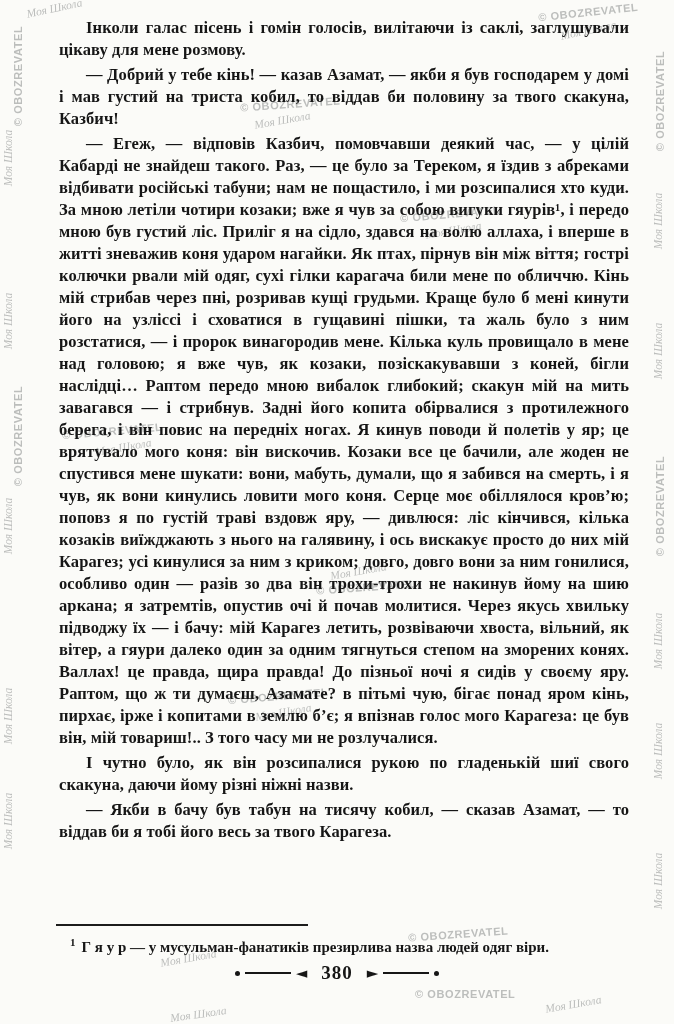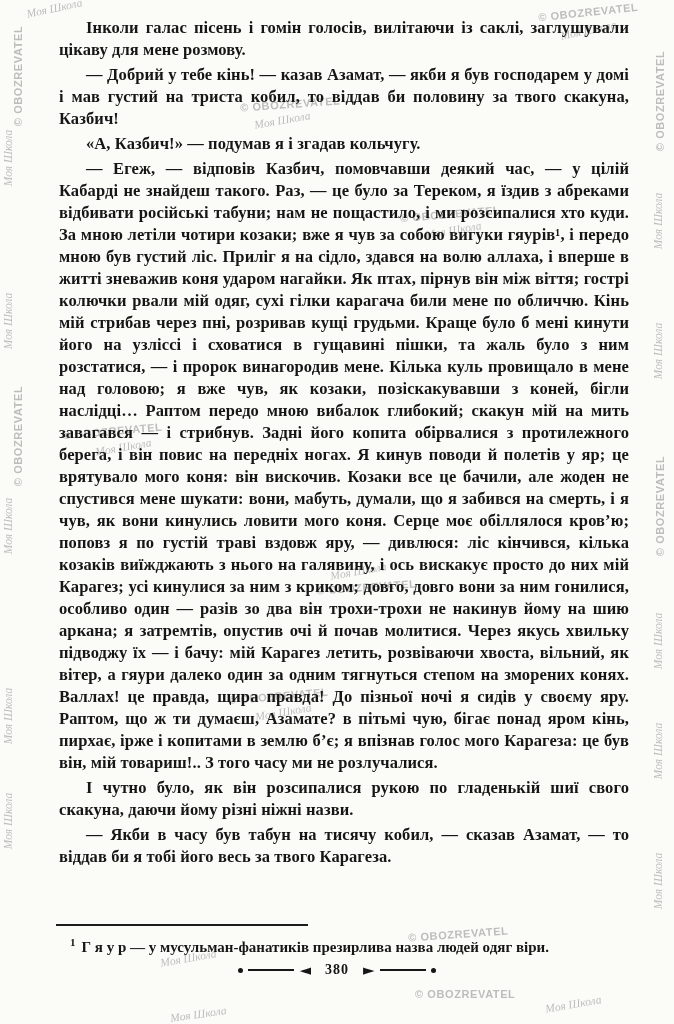--- a/index.html
+++ b/index.html
@@ -43,21 +43,21 @@
   }
   
   .page-number-row {
     position:absolute; left:0; top:962px; width:674px;
     display:flex; justify-content:center; align-items:center; gap:5px;
   }
   .orn-dot { width:5px; height:5px; background:#161616; border-radius:50%; }
   .orn-line { width:46px; height:2px; background:#161616; }
   .orn-arrow { font-size:15px; line-height:1; color:#161616; font-family:"DejaVu Sans", sans-serif; }
   .page-num {
-    font-size:14px; font-weight:700; letter-spacing:1px; padding:0 9px;
+    font-size:19px; font-weight:700; letter-spacing:1px; padding:0 9px;
     font-family:"Liberation Serif", serif;
   }
   
   .wm {
     position:absolute; white-space:nowrap; pointer-events:none;
     color:#a8aaa9; opacity:.75;
   }
   .wm-b {
     font-family:"Liberation Sans", sans-serif;
     font-size:11px; font-weight:700; letter-spacing:.6px;
@@ -112,24 +112,23 @@
     <span class="wm wm-b" style="left:408px; top:928px; transform:rotate(-4deg);">© OBOZREVATEL</span>
     <span class="wm wm-s" style="left:160px; top:952px; transform:rotate(-10deg);">Моя Школа</span>
     <span class="wm wm-b" style="left:415px; top:988px;">© OBOZREVATEL</span>
     <span class="wm wm-s" style="left:545px; top:998px; transform:rotate(-10deg);">Моя Школа</span>
     <span class="wm wm-s" style="left:170px; top:1008px; transform:rotate(-8deg);">Моя Школа</span>
   </div>
 
   <div class="body-text">
     <p class="para">Інколи галас пісень і гомін голосів, вилітаючи із саклі, заглушували цікаву для мене розмову.</p>
     <p class="para">— Добрий у тебе кінь! — казав Азамат, — якби я був господарем у домі і мав густий на триста кобил, то віддав би половину за твого скакуна, Казбич!</p>
-    <p class="para">«А, Казбич!» — подумав я і згадав кольчугу.</p>
     <p class="para">— Егеж, — відповів Казбич, помовчавши деякий час, — у цілій Кабарді не знайдеш такого. Раз, — це було за Тереком, я їздив з абреками відбивати російські табуни; нам не пощастило, і ми розсипалися хто куди. За мною летіли чотири козаки; вже я чув за собою вигуки гяурів¹, і передо мною був густий ліс. Приліг я на сідло, здався на волю аллаха, і вперше в житті зневажив коня ударом нагайки. Як птах, пірнув він між віття; гострі колючки рвали мій одяг, сухі гілки карагача били мене по обличчю. Кінь мій стрибав через пні, розривав кущі грудьми. Краще було б мені кинути його на узліссі і сховатися в гущавині пішки, та жаль було з ним розстатися, — і пророк винагородив мене. Кілька куль провищало в мене над головою; я вже чув, як козаки, позіскакувавши з коней, бігли наслідці… Раптом передо мною вибалок глибокий; скакун мій на мить завагався — і стрибнув. Задні його копита обірвалися з протилежного берега, і він повис на передніх ногах. Я кинув поводи й полетів у яр; це врятувало мого коня: він вискочив. Козаки все це бачили, але жоден не спустився мене шукати: вони, мабуть, думали, що я забився на смерть, і я чув, як вони кинулись ловити мого коня. Серце моє обіллялося кров’ю; поповз я по густій траві вздовж яру, — дивлюся: ліс кінчився, кілька козаків виїжджають з нього на галявину, і ось вискакує просто до них мій Карагез; усі кинулися за ним з криком; довго, довго вони за ним гонилися, особливо один — разів зо два він трохи-трохи не накинув йому на шию аркана; я затремтів, опустив очі й почав молитися. Через якусь хвильку підводжу їх — і бачу: мій Карагез летить, розвіваючи хвоста, вільний, як вітер, а гяури далеко один за одним тягнуться степом на зморених конях. Валлах! це правда, щира правда! До пізньої ночі я сидів у своєму яру. Раптом, що ж ти думаєш, Азамате? в пітьмі чую, бігає понад яром кінь, пирхає, ірже і копитами в землю б’є; я впізнав голос мого Карагеза: це був він, мій товариш!.. З того часу ми не розлучалися.</p>
     <p class="para">І чутно було, як він розсипалися рукою по гладенькій шиї свого скакуна, даючи йому різні ніжні назви.</p>
-    <p class="para">— Якби в часу був табун на тисячу кобил, — сказав Азамат, — то віддав би я тобі його весь за твого Карагеза.</p>
+    <p class="para">— Якби в бачу був табун на тисячу кобил, — сказав Азамат, — то віддав би я тобі його весь за твого Карагеза.</p>
   </div>
 
   <div class="footnote-sep"></div>
   <div class="footnote">
     <span class="fn-marker">1</span><span>Г я у р — у мусульман-фанатиків презирлива назва людей одяг віри.</span>
   </div>
 
   <div class="page-number-row">
     <span class="orn-dot"></span>
     <span class="orn-line"></span>

